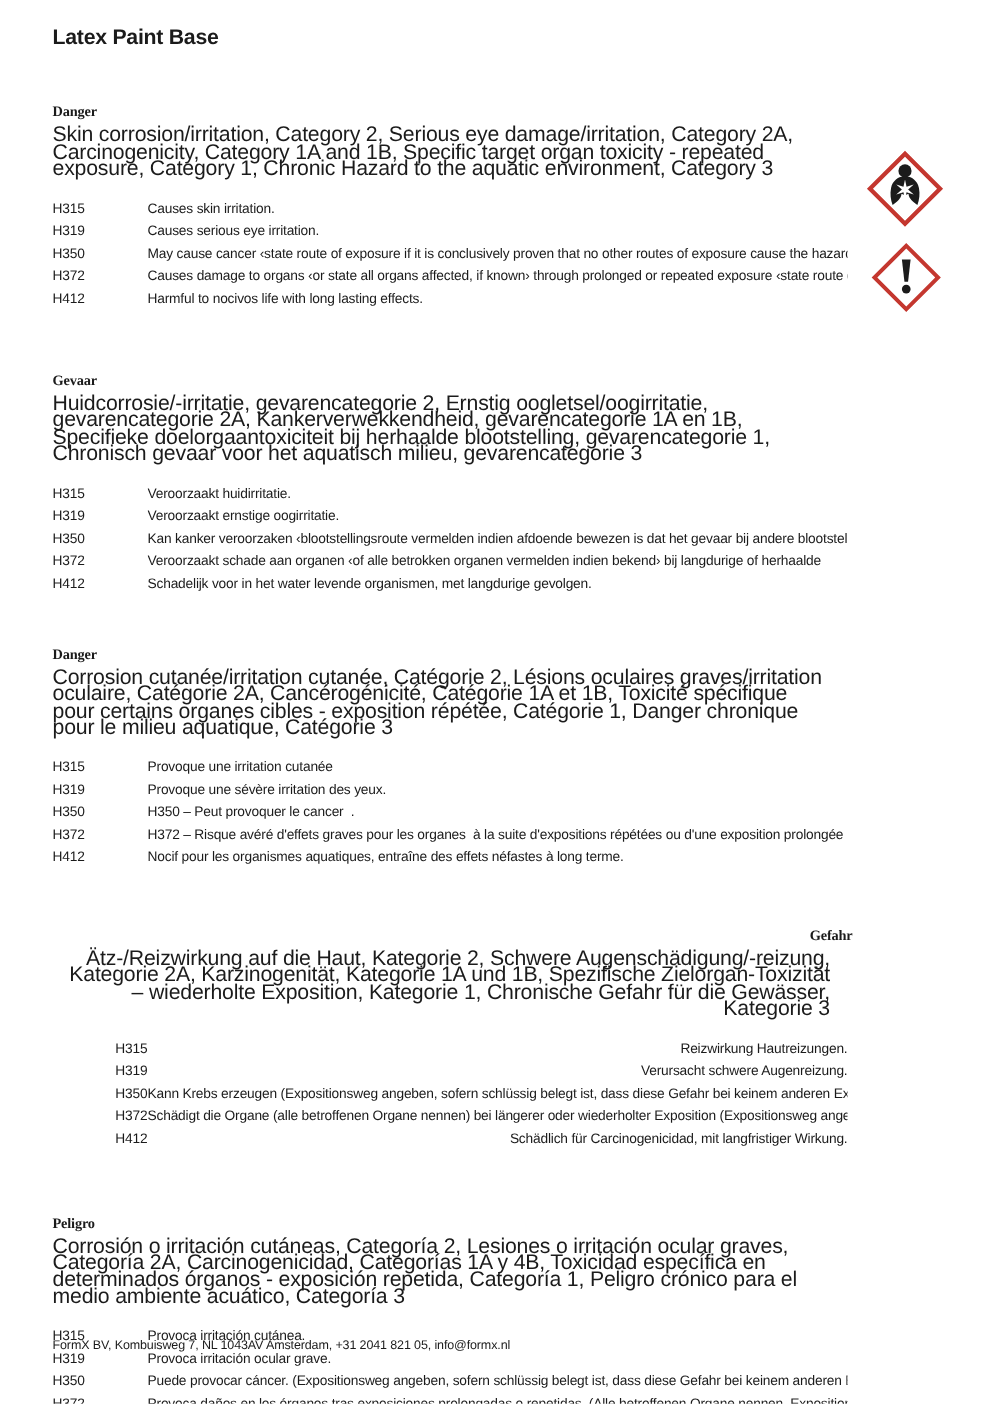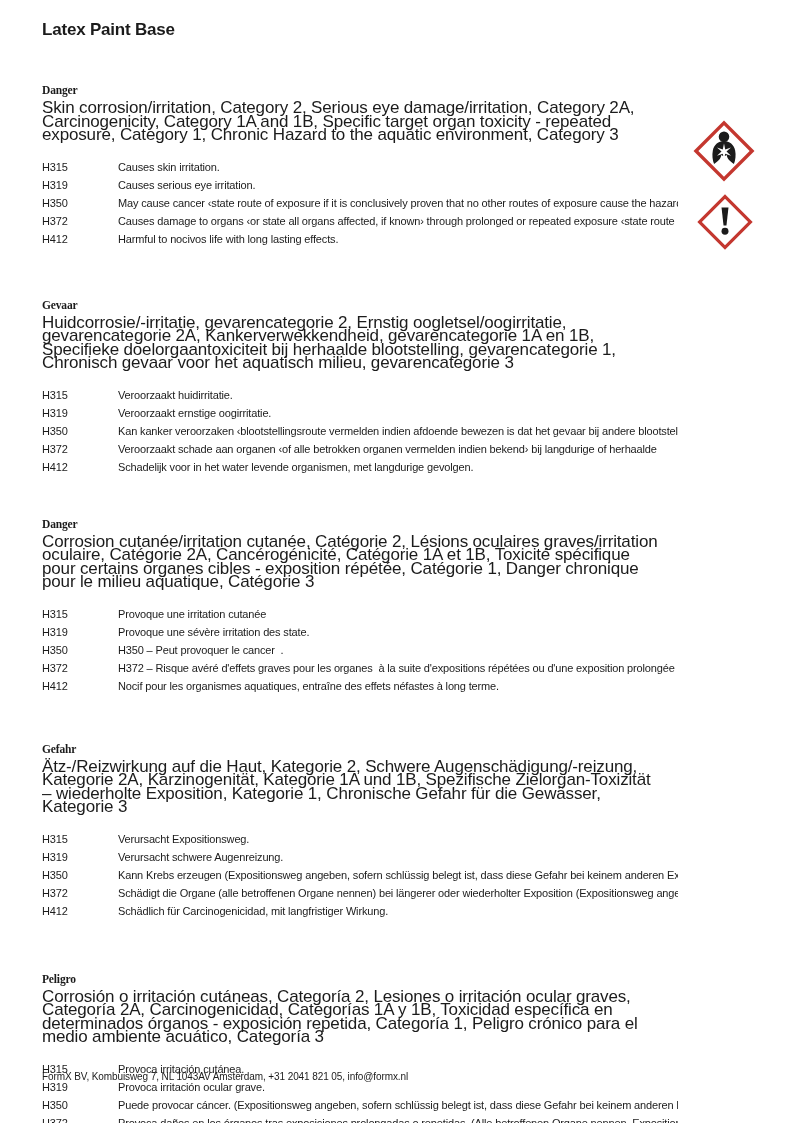--- a/index.html
+++ b/index.html
@@ -20,21 +20,21 @@
     font-size: 17px; line-height: 13.5px; width: 622px;
   }
   .statements { margin-top: 16px; width: 636px; }
   .statement-row { display: flex; line-height: 18.2px; font-size: 11px; }
   .statement-row .code { flex: 0 0 76px; white-space: pre; }
   .statement-row .text { flex: 1 1 auto; white-space: pre; overflow: hidden; }
   
   #sections > .lang-section:nth-child(1) { margin-top: 44px; }
   #sections > .lang-section:nth-child(2) { margin-top: 50px; }
   #sections > .lang-section:nth-child(3) { margin-top: 41px; }
-  #sections > .lang-section:nth-child(4) { margin-top: 47px; }
+  #sections > .lang-section:nth-child(4) { margin-top: 47px; text-align: right; }
   #sections > .lang-section:nth-child(5) { margin-top: 52px; }
   .pictograms {
     position: absolute; left: 689px; top: 120px; width: 72px; height: 140px;
   }
   .picto-1 { position: absolute; left: 2px; top: 0; }
   .picto-2 { position: absolute; left: 7px; top: 73px; }
   footer.company-line {
     position: absolute; left: 42px; top: 1071px;
     font-size: 10px; letter-spacing: -0.1px;
   }
@@ -131,21 +131,21 @@
     <h2 class="signal-word">Danger</h2>
     <p class="intro">Corrosion cutanée/irritation cutanée, Catégorie 2, Lésions oculaires graves/irritation oculaire, Catégorie 2A, Cancérogénicité, Catégorie 1A et 1B, Toxicité spécifique pour certains organes cibles - exposition répétée, Catégorie 1, Danger chronique pour le milieu aquatique, Catégorie 3</p>
     <div class="statements">
   <div class="statement-row">
     <span class="code">H315</span>
     <span class="text">Provoque une irritation cutanée</span>
   </div>
 
   <div class="statement-row">
     <span class="code">H319</span>
-    <span class="text">Provoque une sévère irritation des state.</span>
+    <span class="text">Provoque une sévère irritation des yeux.</span>
   </div>
 
   <div class="statement-row">
     <span class="code">H350</span>
     <span class="text">H350 – Peut provoquer le cancer  .</span>
   </div>
 
   <div class="statement-row">
     <span class="code">H372</span>
     <span class="text">H372 – Risque avéré d'effets graves pour les organes  à la suite d'expositions répétées ou d'une exposition prolongée</span>
@@ -157,21 +157,21 @@
   </div>
 </div>
   </section>
 
   <section class="lang-section">
     <h2 class="signal-word">Gefahr</h2>
     <p class="intro">Ätz-/Reizwirkung auf die Haut, Kategorie 2, Schwere Augenschädigung/-reizung, Kategorie 2A, Karzinogenität, Kategorie 1A und 1B, Spezifische Zielorgan-Toxizität – wiederholte Exposition, Kategorie 1, Chronische Gefahr für die Gewässer, Kategorie 3</p>
     <div class="statements">
   <div class="statement-row">
     <span class="code">H315</span>
-    <span class="text">Verursacht Expositionsweg.</span>
+    <span class="text">Reizwirkung Hautreizungen.</span>
   </div>
 
   <div class="statement-row">
     <span class="code">H319</span>
     <span class="text">Verursacht schwere Augenreizung.</span>
   </div>
 
   <div class="statement-row">
     <span class="code">H350</span>
     <span class="text">Kann Krebs erzeugen (Expositionsweg angeben, sofern schlüssig belegt ist, dass diese Gefahr bei keinem anderen Expo</span>
@@ -184,21 +184,21 @@
 
   <div class="statement-row">
     <span class="code">H412</span>
     <span class="text">Schädlich für Carcinogenicidad, mit langfristiger Wirkung.</span>
   </div>
 </div>
   </section>
 
   <section class="lang-section">
     <h2 class="signal-word">Peligro</h2>
-    <p class="intro">Corrosión o irritación cutáneas, Categoría 2, Lesiones o irritación ocular graves, Categoría 2A, Carcinogenicidad, Categorías 1A y 1B, Toxicidad específica en determinados órganos - exposición repetida, Categoría 1, Peligro crónico para el medio ambiente acuático, Categoría 3</p>
+    <p class="intro">Corrosión o irritación cutáneas, Categoría 2, Lesiones o irritación ocular graves, Categoría 2A, Carcinogenicidad, Categorías 1A y 4B, Toxicidad específica en determinados órganos - exposición repetida, Categoría 1, Peligro crónico para el medio ambiente acuático, Categoría 3</p>
     <div class="statements">
   <div class="statement-row">
     <span class="code">H315</span>
     <span class="text">Provoca irritación cutánea.</span>
   </div>
 
   <div class="statement-row">
     <span class="code">H319</span>
     <span class="text">Provoca irritación ocular grave.</span>
   </div>

